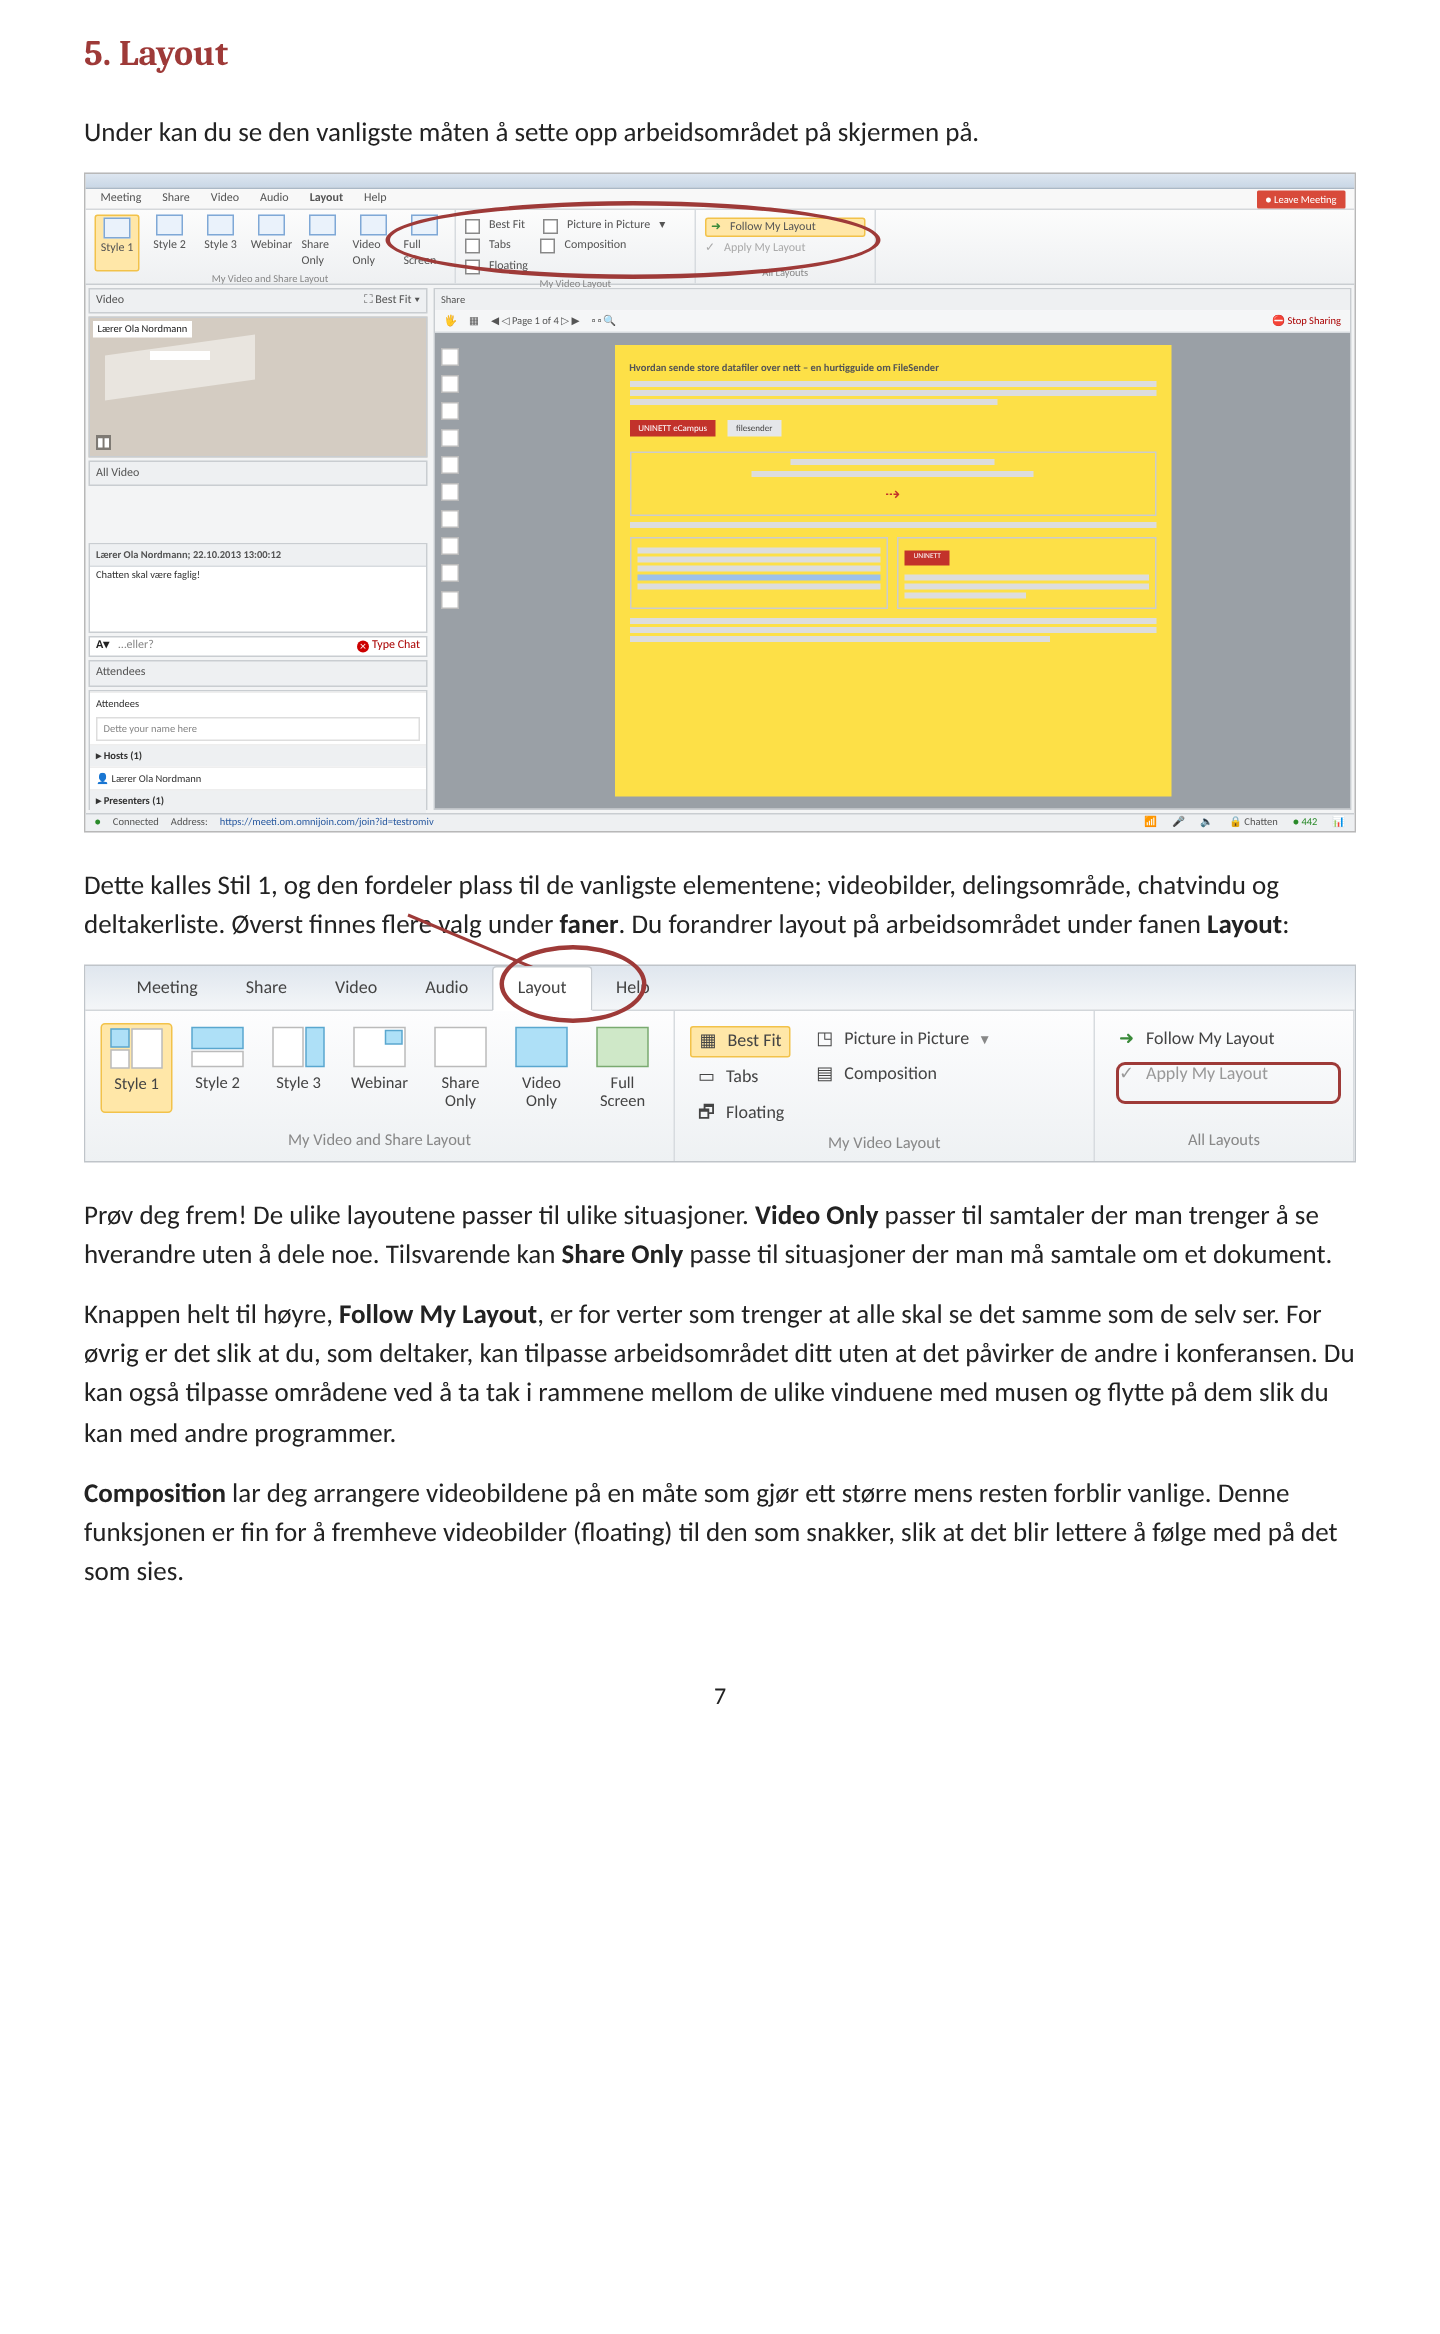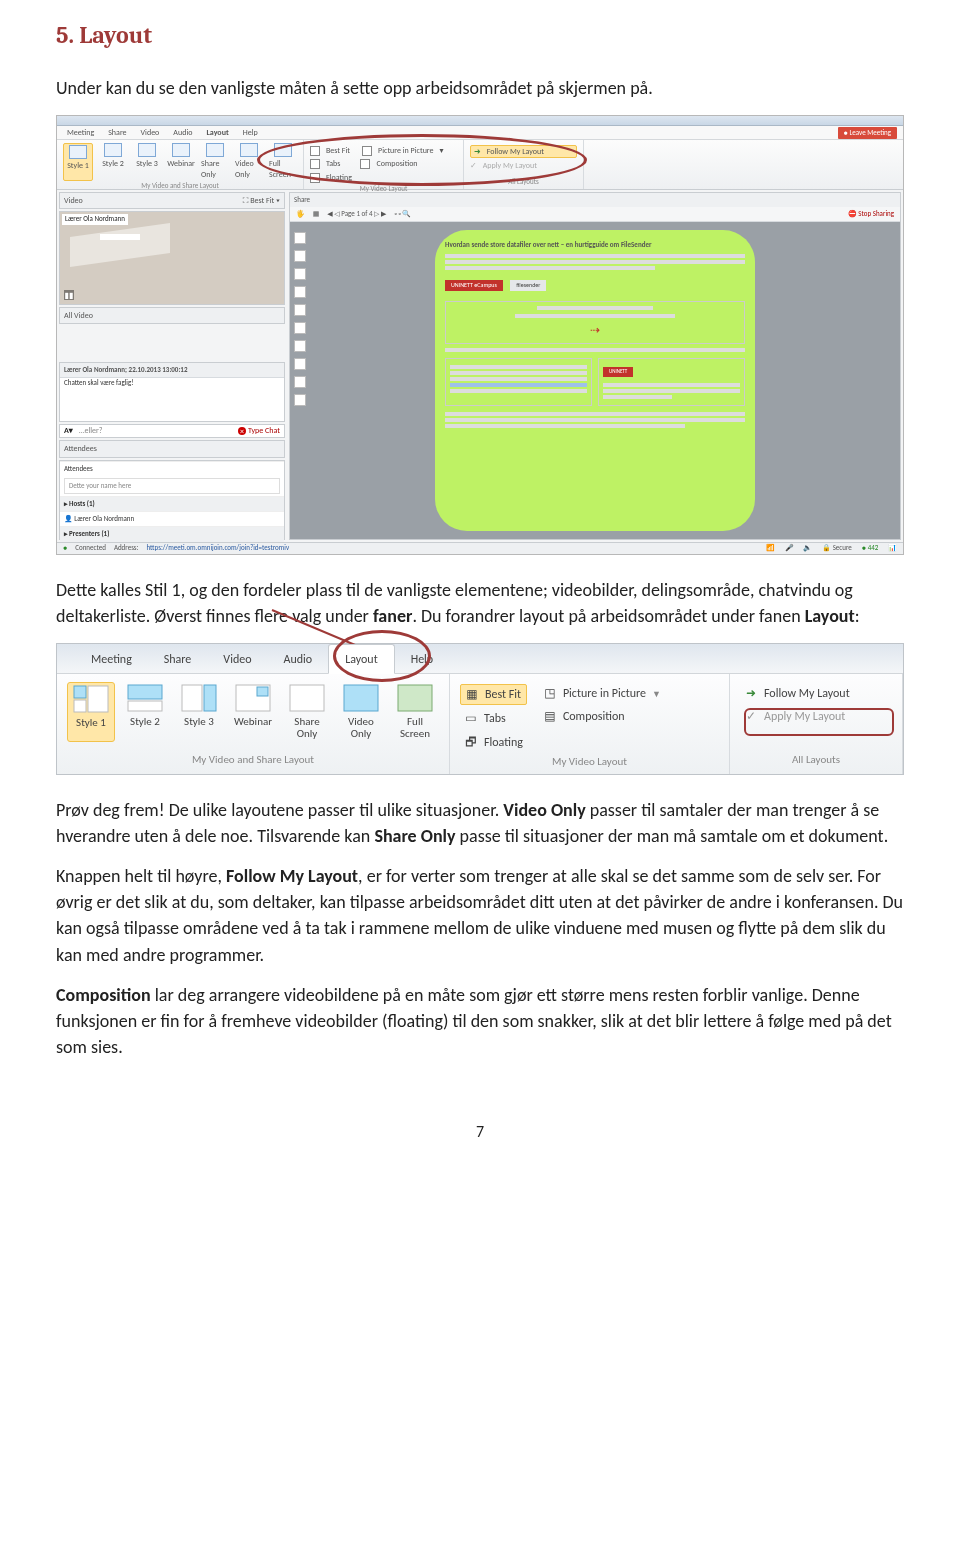--- a/index.html
+++ b/index.html
@@ -110,21 +110,21 @@
   .shot1 .attendees .grouplbl { background:#eef0f2; font-weight:bold; }
   .shot1 .sharecol {
     flex:1; border:1px solid #c9cdd1; margin:2px; background:#fff; display:flex; flex-direction:column;
   }
   .shot1 .sharecol .head { background:#eef0f2; padding:2px 4px; color:#555; font-size:7px; display:flex; }
   .shot1 .sharecol .toolbar { background:#f5f6f7; border-bottom:1px solid #d7dbdf; padding:2px 6px; color:#555; font-size:7px; display:flex; gap:8px;}
   .shot1 .sharecol .toolbar .stopshare { margin-left:auto; color:#a00;}
   .shot1 .sharecol .docview { flex:1; background:#9aa0a6; display:flex; justify-content:center; padding:8px; overflow:hidden; position:relative;}
   .shot1 .sharecol .sidetools { position:absolute; left:4px; top:10px; display:flex; flex-direction:column; gap:6px;}
   .shot1 .sharecol .sidetools span { width:12px; height:12px; border:1px solid #bbb; background:#fff; }
-  .shot1 .sharecol .page { width:320px; background:#bef264; padding:10px; font-size:6px; color:#555;border-radius:32px; }
+  .shot1 .sharecol .page { width:371px; background:#fde047; padding:10px; font-size:6px; color:#555; }
   .shot1 .sharecol .page h4 { font-size:7px; font-weight:bold; margin-bottom:4px; }
   .shot1 .sharecol .page .badge { display:inline-block; background:#c2322b; color:#fff; padding:1px 6px; margin:4px 6px 4px 0; font-size:6px;}
   .shot1 .sharecol .page .badge.lt { background:#e5e7ea; color:#444; }
   .shot1 .sharecol .page .line { height:4px; background:#ddd; margin:2px 0; }
   .shot1 .sharecol .page .box { border:1px solid #ccc; padding:4px; margin:4px 0; }
   .shot1 .sharecol .page .arrow { color:#c2322b; font-size:12px; text-align:center; }
   .shot1 .statusbar { position:absolute; bottom:0; left:0; right:0; height:12px; background:#eef0f2; border-top:1px solid #c9cdd1; font-size:7px; color:#555; padding:0 6px; display:flex; align-items:center; gap:8px;}
   .shot1 .statusbar .right { margin-left:auto; display:flex; gap:10px; }
 
   
@@ -408,21 +408,21 @@
 
   <div class="statusbar">
     <span style="color:#2a8a2a;">●</span>
       <span>Connected</span>
     <span>Address:</span>
     <span style="color:#2a5aa0;">https://meeti.om.omnijoin.com/join?id=testromiv</span>
     <span class="right">
       <span>📶</span>
         <span>🎤</span>
         <span>🔈</span>
-      <span>🔒 <span>Secure</span></span>
+      <span>🔒 <span>Chatten</span></span>
       <span style="color:#2a8a2a;">● <span>442</span></span>
       <span>📊</span>
     </span>
   </div>
 </div>
 
 <p class="body">
   <span>Dette kalles Stil 1, og den fordeler plass til de vanligste elementene; videobilder, delingsområde, chatvindu og deltakerliste. Øverst finnes flere valg under </span><span class="bold">faner</span><span>. Du forandrer layout på arbeidsområdet under fanen </span><span class="bold">Layout</span><span>:</span>
 </p>
 

